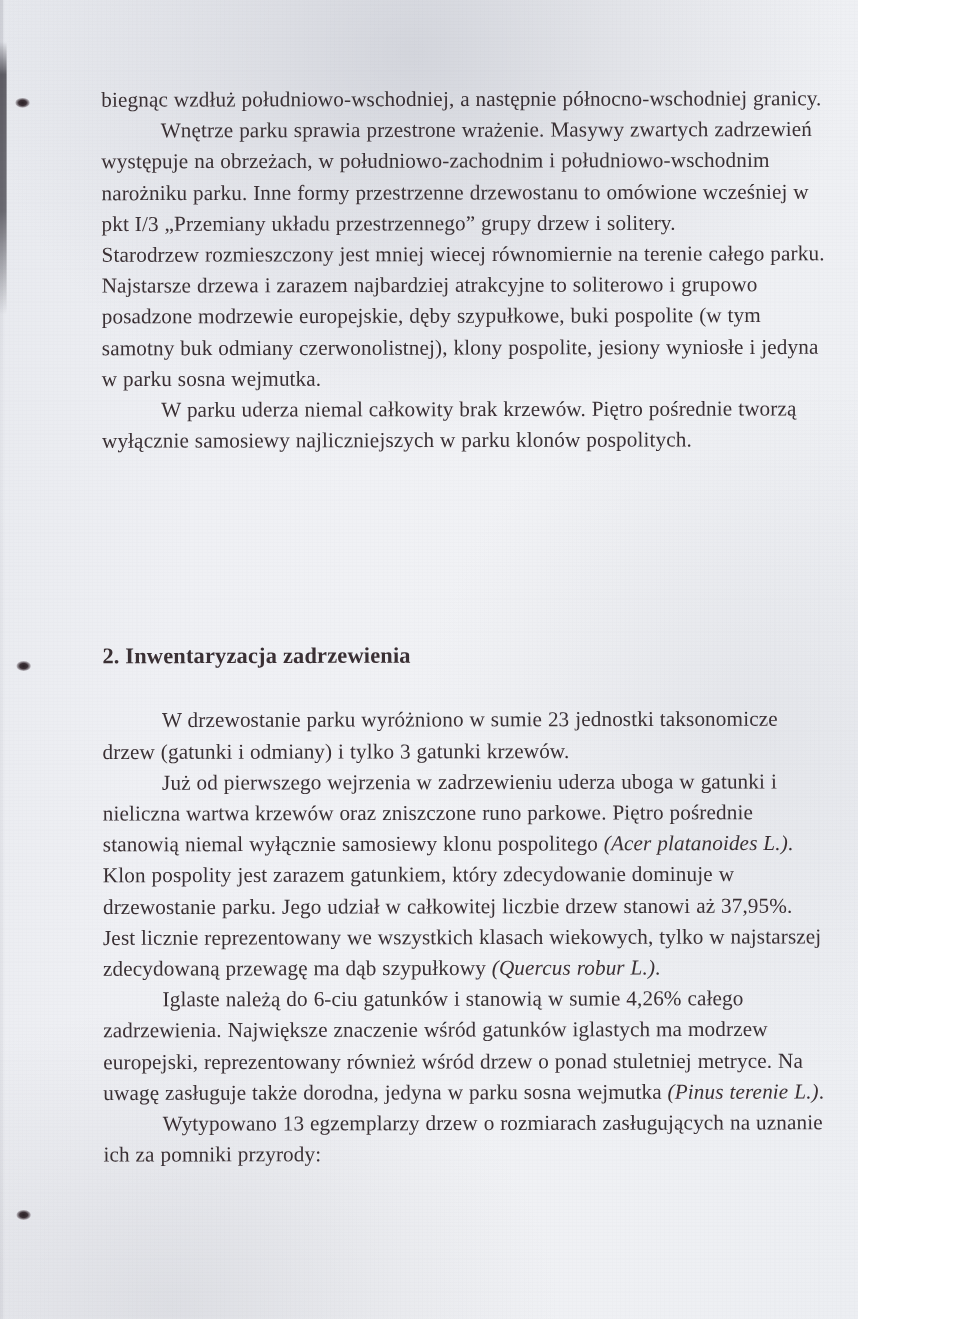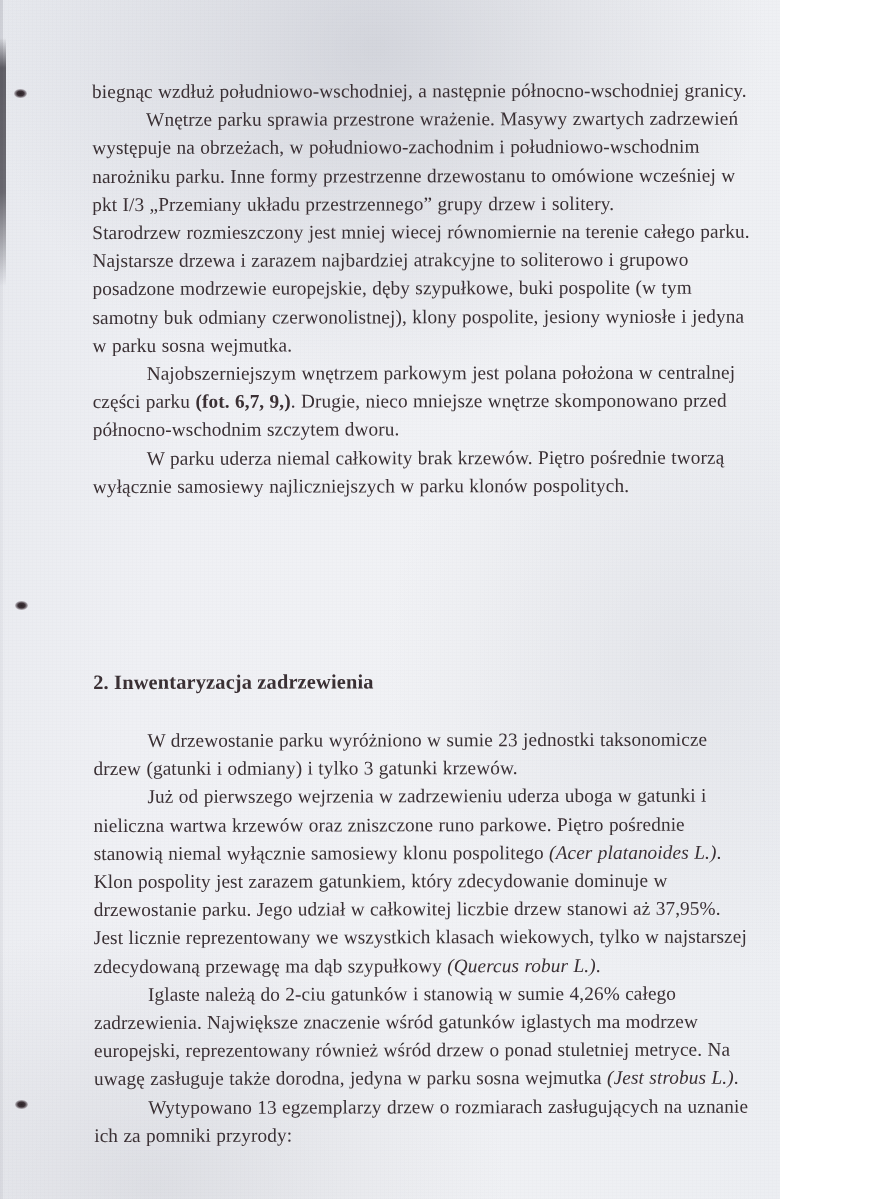--- a/index.html
+++ b/index.html
@@ -133,32 +133,31 @@
   <div class="text-column skew-wrap">
 
     <p class="para">biegnąc wzdłuż południowo-wschodniej, a następnie północno-wschodniej granicy.</p>
 
     <p class="para indent">Wnętrze parku sprawia przestrone wrażenie. Masywy zwartych zadrzewień występuje na obrzeżach, w południowo-zachodnim i południowo-wschodnim narożniku parku. Inne formy przestrzenne drzewostanu to omówione wcześniej w pkt I/3 „Przemiany układu przestrzennego” grupy drzew i solitery.</p>
 
     <p class="para">Starodrzew rozmieszczony jest mniej wiecej równomiernie na terenie całego parku.</p>
 
     <p class="para">Najstarsze drzewa i zarazem najbardziej atrakcyjne to soliterowo i grupowo posadzone modrzewie europejskie, dęby szypułkowe, buki pospolite (w tym samotny buk odmiany czerwonolistnej), klony pospolite, jesiony wyniosłe i jedyna w parku sosna wejmutka.</p>
 
-    <p class="para indent"><span>Najobszerniejszym wnętrzem parkowym jest polana położona w centralnej części parku </span><span class="bold">(fot. 6,7, 9,)</span><span>. Drugie, nieco mniejsze wnętrze skomponowano przed północno-wschodnim szczytem dworu.</span></p>
 
     <p class="para indent">W parku uderza niemal całkowity brak krzewów. Piętro pośrednie tworzą wyłącznie samosiewy najliczniejszych w parku klonów pospolitych.</p>
 
     <div class="spacer-large"></div>
 
     <h2 class="section-heading">2. Inwentaryzacja zadrzewienia</h2>
 
     <div class="spacer-heading-after"></div>
 
     <p class="para indent">W drzewostanie parku wyróżniono w sumie  23 jednostki taksonomicze drzew (gatunki i odmiany) i tylko 3 gatunki krzewów.</p>
 
     <p class="para indent"><span>Już od pierwszego wejrzenia w zadrzewieniu uderza uboga w gatunki i nieliczna wartwa krzewów oraz zniszczone runo parkowe. Piętro pośrednie stanowią niemal wyłącznie samosiewy klonu pospolitego </span><span class="italic">(Acer platanoides L.)</span><span>. Klon pospolity jest zarazem gatunkiem, który zdecydowanie dominuje w drzewostanie parku. Jego udział w całkowitej liczbie drzew stanowi aż 37,95%. Jest licznie reprezentowany we wszystkich klasach wiekowych, tylko w najstarszej zdecydowaną przewagę ma dąb szypułkowy </span><span class="italic">(Quercus robur L.)</span><span>.</span></p>
 
-    <p class="para indent"><span>Iglaste należą do 2-ciu gatunków i stanowią w sumie 4,26% całego zadrzewienia. Największe znaczenie wśród gatunków iglastych ma modrzew europejski, reprezentowany również wśród drzew o ponad stuletniej metryce. Na uwagę zasługuje także dorodna, jedyna w parku sosna wejmutka </span><span class="italic">(Jest strobus L.)</span><span>.</span></p>
+    <p class="para indent"><span>Iglaste należą do 6-ciu gatunków i stanowią w sumie 4,26% całego zadrzewienia. Największe znaczenie wśród gatunków iglastych ma modrzew europejski, reprezentowany również wśród drzew o ponad stuletniej metryce. Na uwagę zasługuje także dorodna, jedyna w parku sosna wejmutka </span><span class="italic">(Pinus terenie L.)</span><span>.</span></p>
 
     <p class="para indent">Wytypowano 13 egzemplarzy drzew o rozmiarach zasługujących na uznanie ich za pomniki przyrody:</p>
 
   </div>
 </div>
 
 </body></html>

